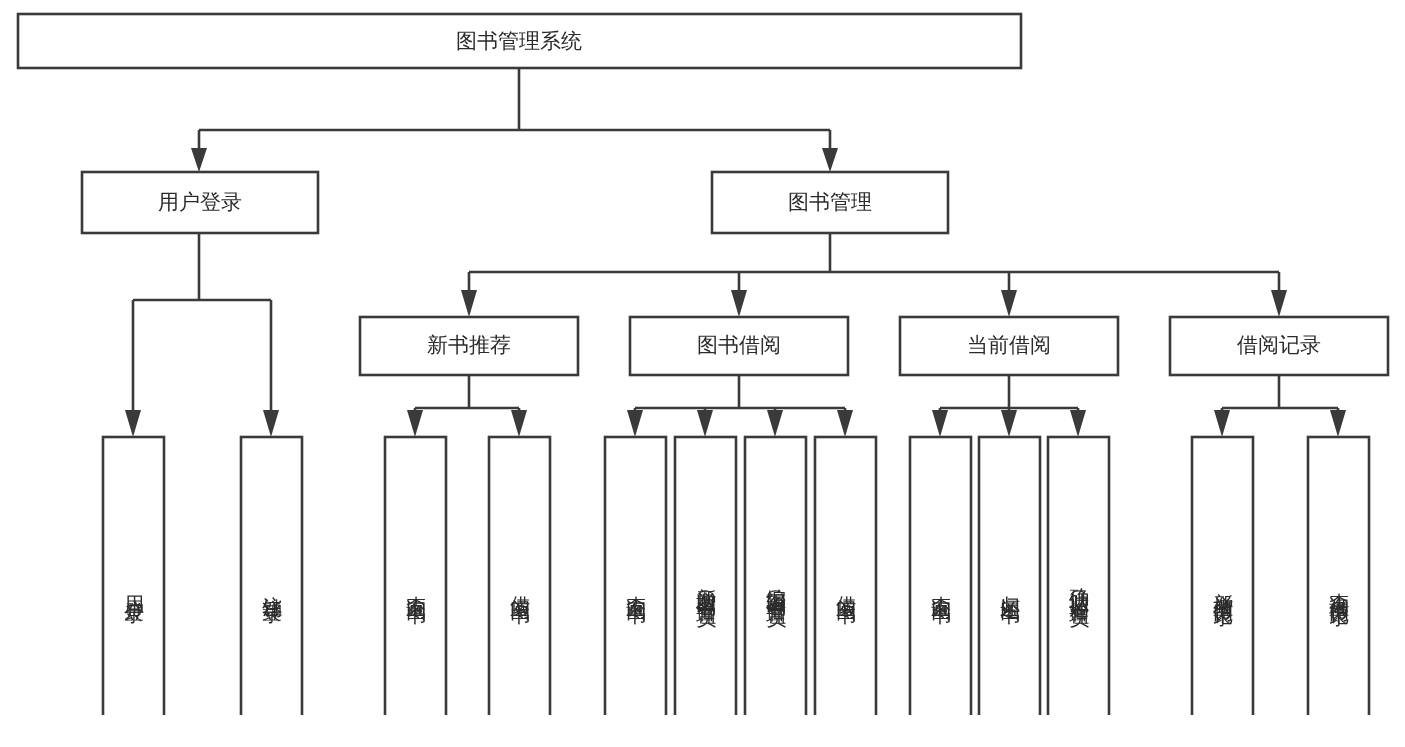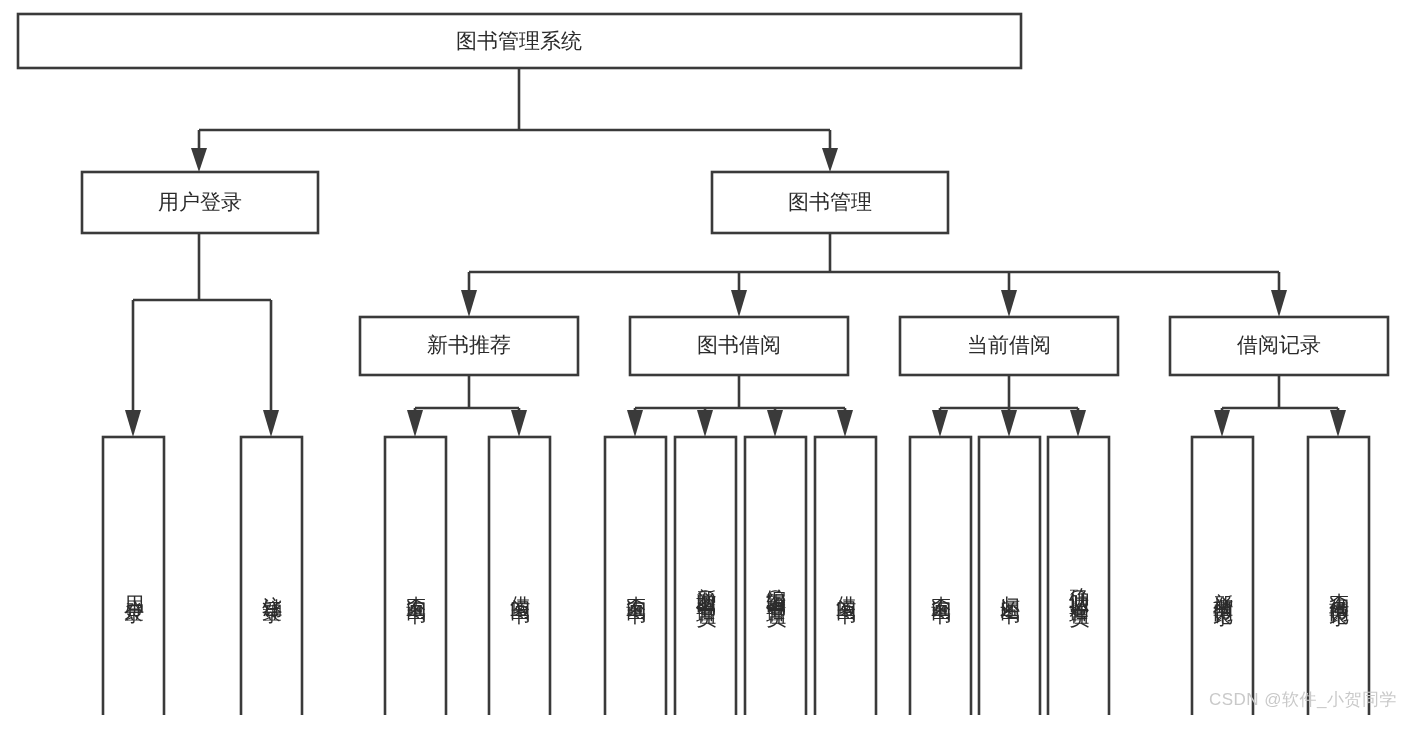--- a/index.html
+++ b/index.html
@@ -232,15 +232,14 @@
       <rect class="node-rect" x="1192" y="437" width="61" height="297"></rect>
       <text class="node-label vertical" x="1222" y="586">新增借阅记录</text>
     </g>
     <g>
       <rect class="node-rect" x="1308" y="437" width="61" height="297"></rect>
       <text class="node-label vertical" x="1338" y="586">查询借阅记录</text>
     </g>
 
   </svg>
 
-  <div class="watermark">CSDN @软件_小贺同学</div>
 
 </div>
 
 </body></html>

